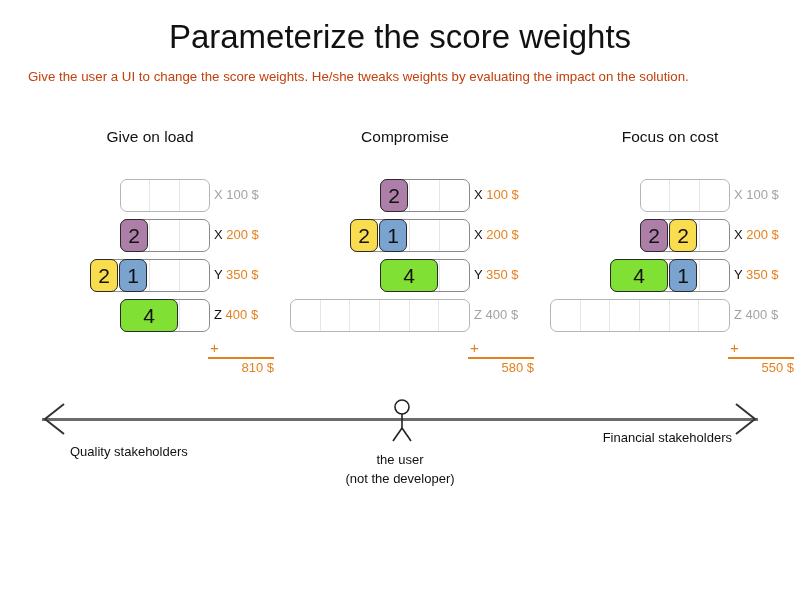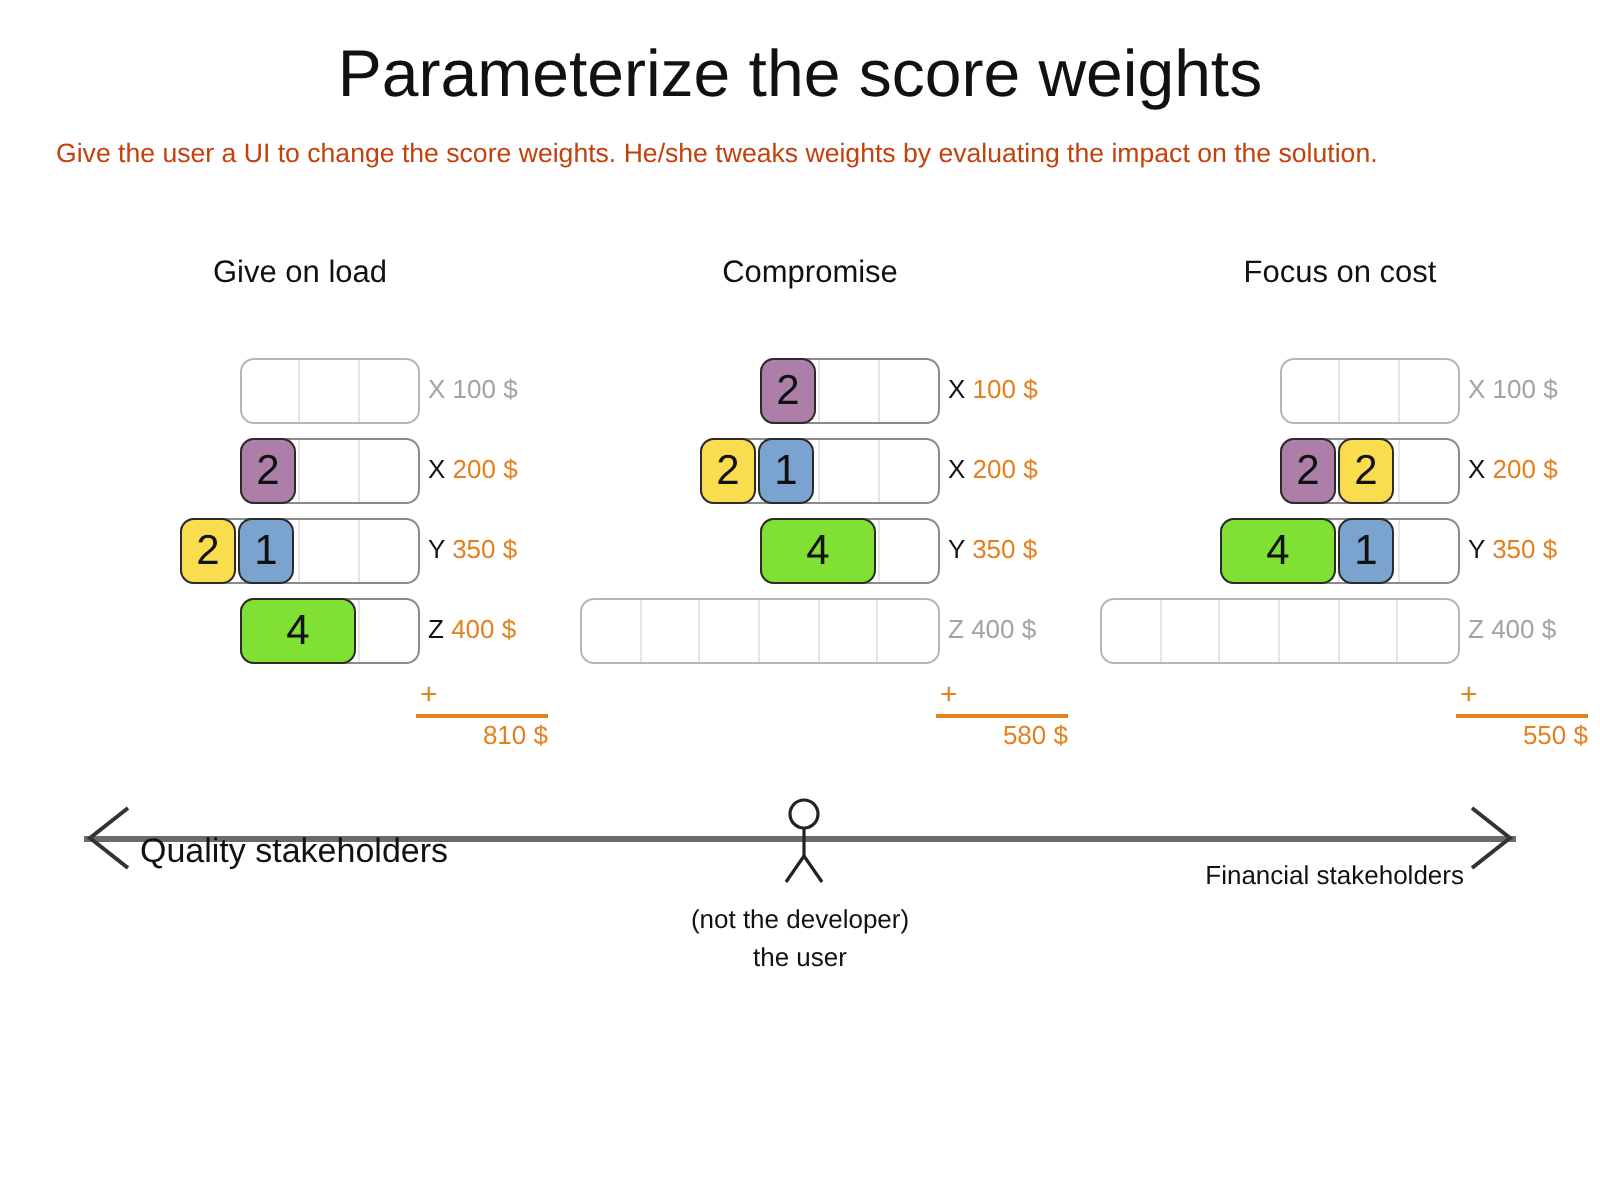--- a/index.html
+++ b/index.html
@@ -77,21 +77,21 @@
   .total .rule{
     height:1.6px;background:#e4801d;margin:3px 0 2px 0;
   }
   .total .sum{font-size:13px;color:#e4801d;text-align:right;line-height:14px;}
 
   
   .axis{position:absolute;left:42px;top:418px;width:716px;height:3px;background:#6b6b6b;}
   .arrow{position:absolute;top:402px;width:0;height:0;}
   .arrow svg{display:block;}
   .axis-left-label{
-    position:absolute;left:70px;top:416px;font-size:17px;color:#111;white-space:nowrap;
+    position:absolute;left:70px;top:444px;font-size:13px;color:#111;white-space:nowrap;
   }
   .axis-right-label{
     position:absolute;right:68px;top:430px;font-size:13px;color:#111;white-space:nowrap;
   }
   .figure{position:absolute;left:380px;top:398px;width:44px;height:46px;}
   .fig-cap{
     position:absolute;left:0;top:450px;width:800px;text-align:center;
     font-size:13px;color:#111;line-height:19px;
   }
 </style>
@@ -288,17 +288,17 @@
   <div class="figure">
     <svg width="44" height="46" viewBox="0 0 44 46">
       <circle cx="22" cy="9" r="7" fill="#ffffff" stroke="#222" stroke-width="1.6"></circle>
       <line x1="22" y1="16" x2="22" y2="31" stroke="#222" stroke-width="1.6"></line>
       <line x1="22" y1="30" x2="13" y2="43" stroke="#222" stroke-width="1.6"></line>
       <line x1="22" y1="30" x2="31" y2="43" stroke="#222" stroke-width="1.6"></line>
     </svg>
   </div>
 
   <div class="fig-cap">
+    <div>the user</div>
     <div>(not the developer)</div>
-    <div>the user</div>
   </div>
 
 </div>
 
 </body></html>

